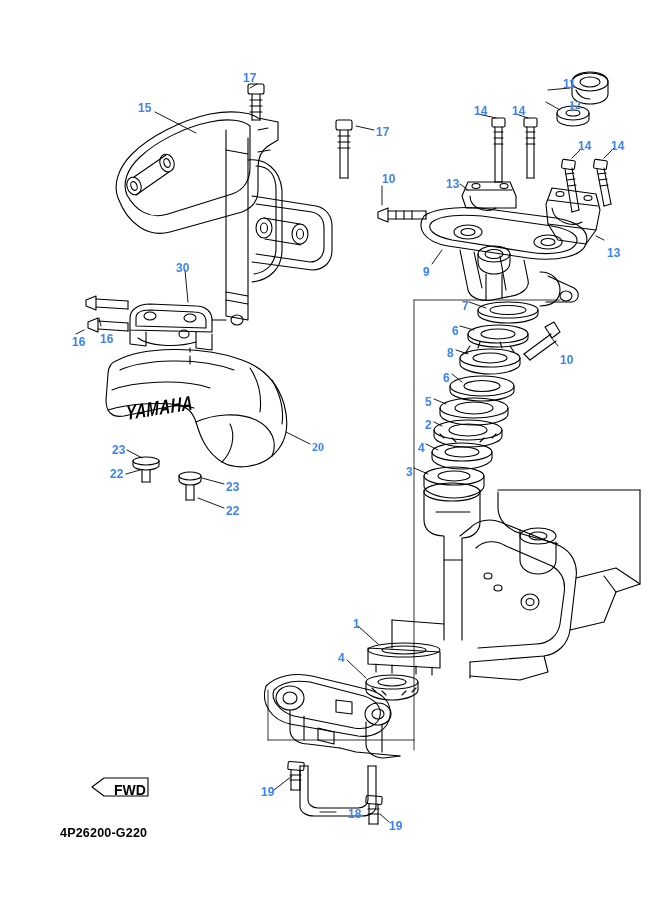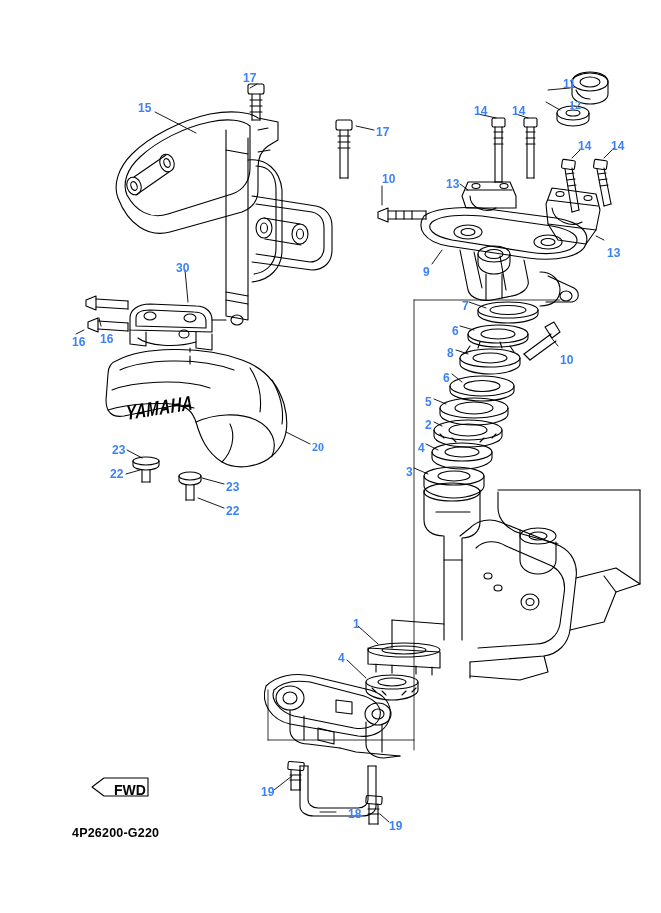--- a/index.html
+++ b/index.html
@@ -438,21 +438,21 @@
         <path d="M268 740 L268 690"></path>
       </g>
 
     </g>
   </svg>
 
   <div class="yamaha-word" style="left:126px; top:404px;">YAMAHA</div>
 
   <div class="fwd-label" style="left:114px; top:782px;">FWD</div>
 
-  <div class="partnumber" style="left:72px; top:826px;">4P26200-G220</div>
+  <div class="partnumber" style="left:60px; top:826px;">4P26200-G220</div>
 
   <div class="callout" style="left:243px; top:72px;">17</div>
   <div class="callout" style="left:563px; top:78px;">11</div>
   <div class="callout" style="left:138px; top:102px;">15</div>
   <div class="callout" style="left:474px; top:105px;">14</div>
   <div class="callout" style="left:512px; top:105px;">14</div>
   <div class="callout" style="left:569px; top:99px;font-family:Liberation Serif, serif;">12</div>
   <div class="callout" style="left:376px; top:126px;">17</div>
   <div class="callout" style="left:578px; top:140px;">14</div>
   <div class="callout" style="left:611px; top:140px;">14</div>

